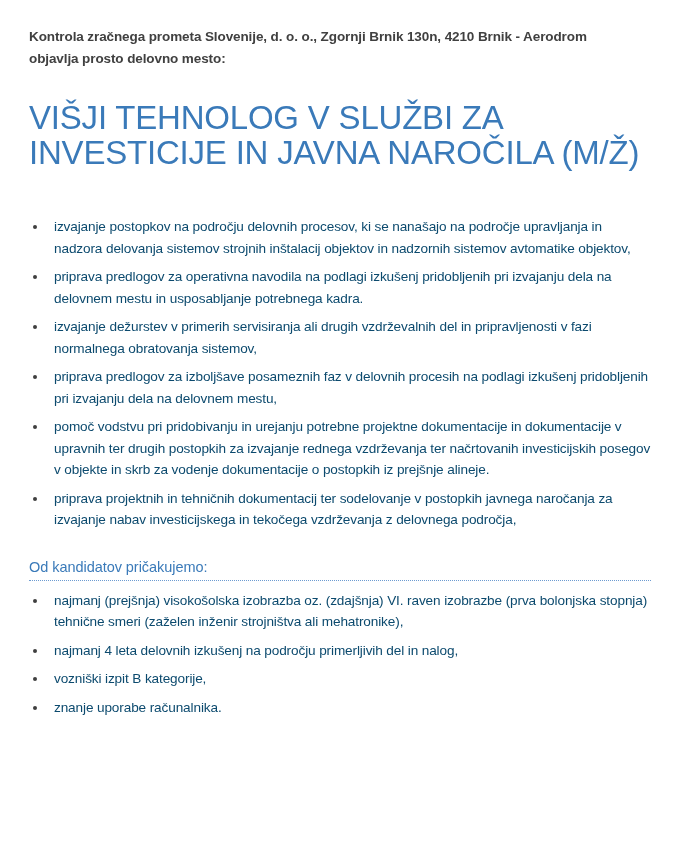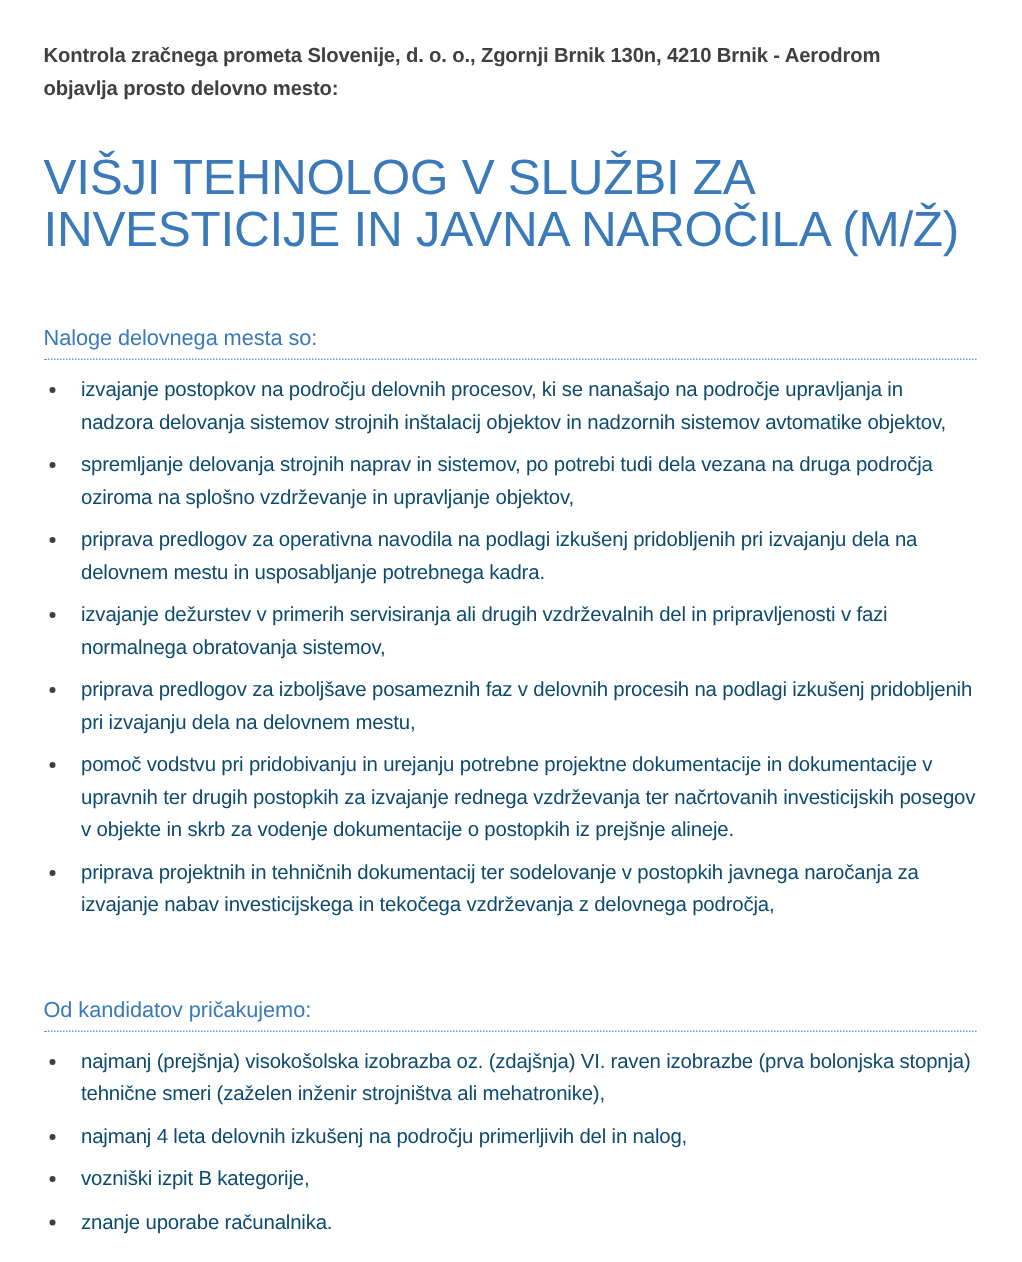--- a/index.html
+++ b/index.html
@@ -33,21 +33,21 @@
   .job-title {
     margin: 30px 0 0 0;
     font-size: 33px;
     font-weight: normal;
     line-height: 35px;
     color: #3a7ab9;
     letter-spacing: -0.2px;
     max-width: 640px;
   }
   .section {
-    margin-top: 50px;
+    margin-top: 26px;
   }
   .section-first {
     margin-top: 46px;
   }
   .section-heading {
     font-size: 14.5px;
     color: #3a7ab9;
     line-height: 20px;
     padding-bottom: 3px;
     border-bottom: 1px dotted #6d9bd1;
@@ -81,24 +81,22 @@
 </head>
 <body>
 
 <div class="page">
 
   <p class="intro">Kontrola zračnega prometa Slovenije, d. o. o., Zgornji Brnik 130n, 4210 Brnik - Aerodrom objavlja prosto delovno mesto:</p>
 
   <h1 class="job-title">VIŠJI TEHNOLOG V SLUŽBI ZA INVESTICIJE IN JAVNA NAROČILA (M/Ž)</h1>
 
   <div class="section section-first">
-    <div class="section-heading">Naloge delovnega mesta so:</div>
     <ul class="bullets">
       <li><span>izvajanje postopkov na področju delovnih procesov, ki se nanašajo na področje upravljanja in nadzora delovanja sistemov strojnih inštalacij objektov in nadzornih sistemov avtomatike objektov,</span></li>
-      <li><span>spremljanje delovanja strojnih naprav in sistemov, po potrebi tudi dela vezana na druga področja oziroma na splošno vzdrževanje in upravljanje objektov,</span></li>
       <li><span>priprava predlogov za operativna navodila na podlagi izkušenj pridobljenih pri izvajanju dela na delovnem mestu in usposabljanje potrebnega kadra.</span></li>
       <li><span>izvajanje dežurstev v primerih servisiranja ali drugih vzdrževalnih del in pripravljenosti v fazi normalnega obratovanja sistemov,</span></li>
       <li><span>priprava predlogov za izboljšave posameznih faz v delovnih procesih na podlagi izkušenj pridobljenih pri izvajanju dela na delovnem mestu,</span></li>
       <li><span>pomoč vodstvu pri pridobivanju in urejanju potrebne projektne dokumentacije in dokumentacije v upravnih ter drugih postopkih za izvajanje rednega vzdrževanja ter načrtovanih investicijskih posegov v objekte in skrb za vodenje dokumentacije o postopkih iz prejšnje alineje.</span></li>
       <li><span>priprava projektnih in tehničnih dokumentacij ter sodelovanje v postopkih javnega naročanja za izvajanje nabav investicijskega in tekočega vzdrževanja z delovnega področja,</span></li>
     </ul>
   </div>
 
   <div class="section">
     <div class="section-heading">Od kandidatov pričakujemo:</div>

